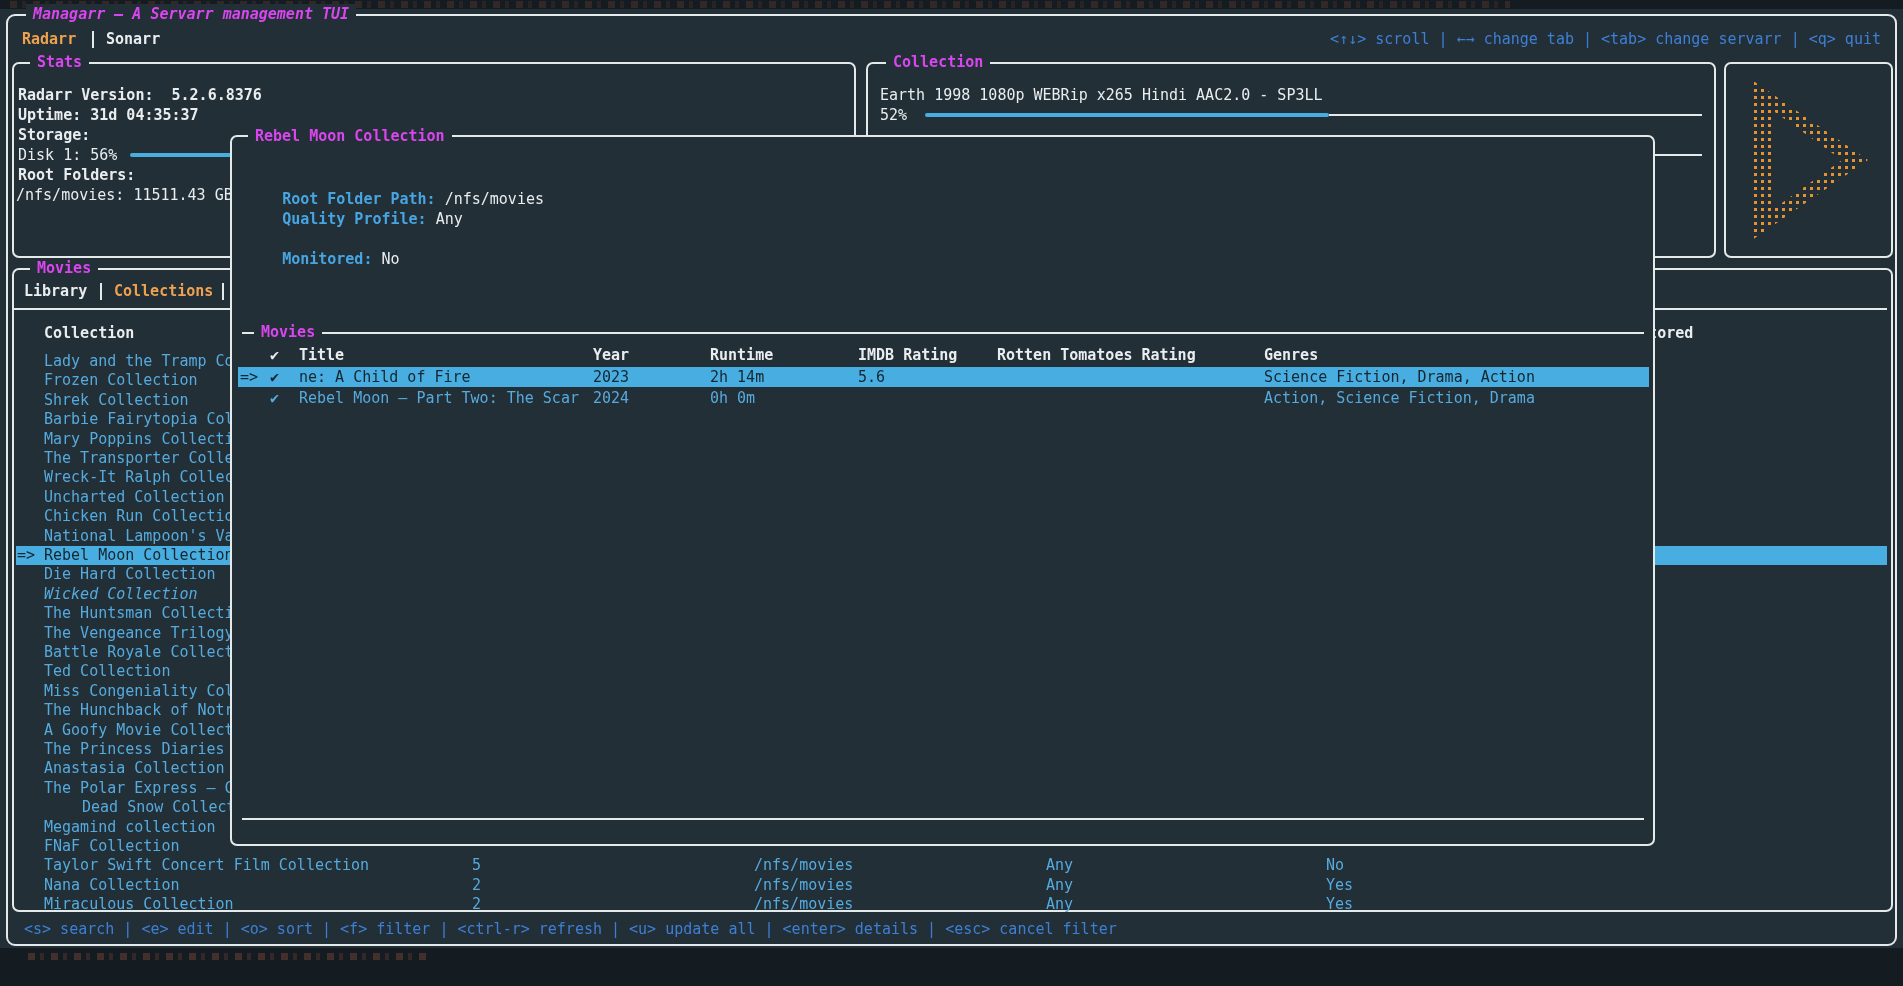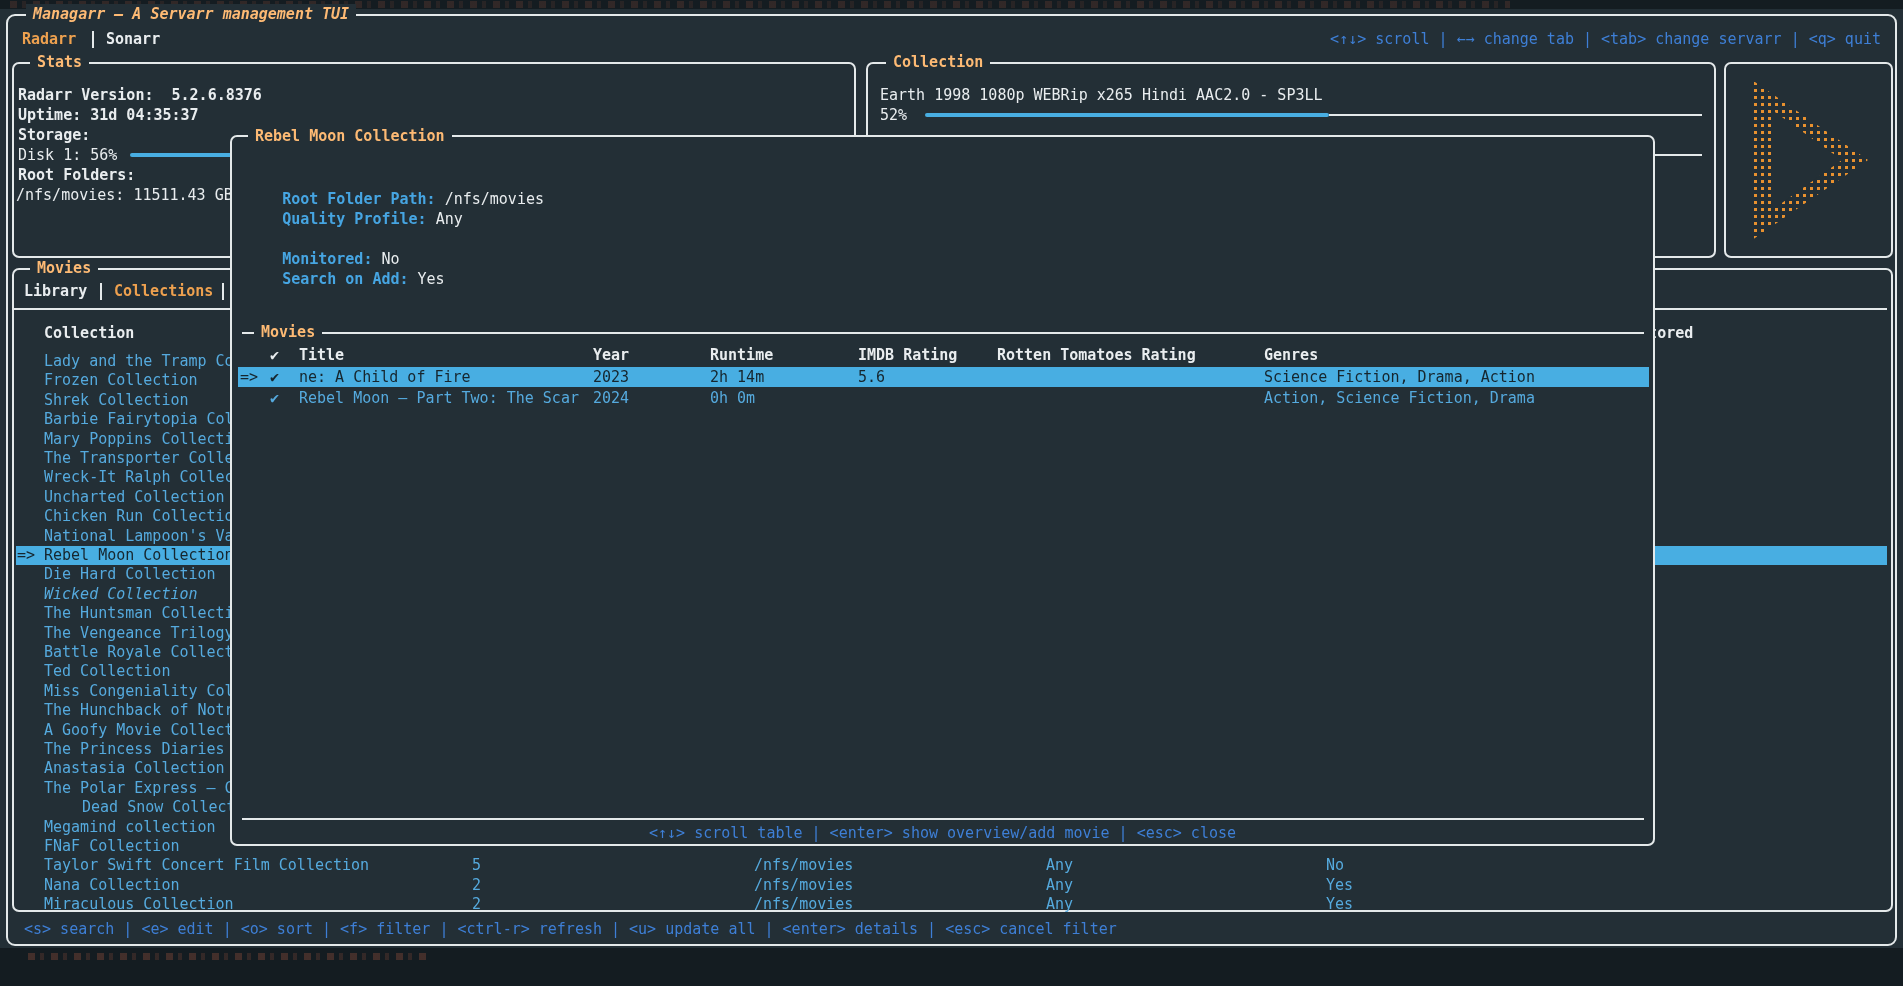--- a/index.html
+++ b/index.html
@@ -11,21 +11,21 @@
   .abs{position:absolute;white-space:pre;line-height:19px}
   .b{font-weight:bold}
   .it{font-style:italic}
   .wt{color:#E9EDEF}
   .bl{color:#46A5E2}      
   .lb{color:#55AADE}      
   .hb{color:#3E7FD6}      
   .or{color:#EEA14F}      
   .pu{color:#B35FC8}      
   .panel{position:absolute;border:2px solid #E4E9EA;border-radius:7px}
-  .ptitle{position:absolute;background:#232F36;padding:0 7px;font-weight:bold;white-space:pre;line-height:20px;color:#fdba74}
+  .ptitle{position:absolute;background:#232F36;padding:0 7px;font-weight:bold;white-space:pre;line-height:20px;color:#d946ef}
   .hline{position:absolute;height:2px;background:#E4E9EA}
   .vsep{position:absolute;width:2px;background:#E4E9EA}
   .hl{background:#48AEE2;color:#16262E}
   .barfill{position:absolute;height:4px;background:#48AEE2;border-radius:2px}
   .barrest{position:absolute;height:2px;background:#E4E9EA}
   .strip{position:absolute;left:0;width:1903px;background:#141C21}
   .fuzz{position:absolute;height:7px;background:repeating-linear-gradient(90deg,rgba(150,80,60,.45) 0 7px,transparent 7px 12px,rgba(150,80,60,.3) 12px 16px,transparent 16px 23px)}
   .modal{position:absolute;left:230px;top:135px;width:1421px;height:707px;background:#232F36;border:2px solid #E4E9EA;border-radius:7px;z-index:10}
   .modal .abs{line-height:20px}
   #logo-outer{position:absolute;left:1752px;top:80px;width:116px;height:160px;
@@ -136,22 +136,20 @@
 
 <div class="modal">
   <div class="ptitle" style="left:16px;top:-11px">Rebel Moon Collection</div>
 
   <div class="abs" style="left:14px;top:32px">
     <span class="b bl">Root Folder Path:</span><span class="wt" style="margin-left:9px">/nfs/movies</span></div>
   <div class="abs" style="left:14px;top:52px">
     <span class="b bl">Quality Profile:</span><span class="wt" style="margin-left:9px">Any</span></div>
   <div class="abs" style="left:14px;top:92px">
     <span class="b bl">Monitored:</span><span class="wt" style="margin-left:9px">No</span></div>
-  <div class="abs" style="left:14px;top:112px">
-    <span class="b bl">Search on Add:</span><span class="wt" style="margin-left:9px">Yes</span></div>
 
   <div class="hline" style="left:10px;top:195px;width:1402px;background:#E4E9EA"></div>
   <div class="ptitle" style="left:22px;top:185px">Movies</div>
 
   <div class="abs b wt" style="left:38px;top:208px">✔</div>
   <div class="abs b wt" style="left:67px;top:208px">Title</div>
   <div class="abs b wt" style="left:361px;top:208px">Year</div>
   <div class="abs b wt" style="left:478px;top:208px">Runtime</div>
   <div class="abs b wt" style="left:626px;top:208px">IMDB Rating</div>
   <div class="abs b wt" style="left:765px;top:208px">Rotten Tomatoes Rating</div>
@@ -169,14 +167,13 @@
 
   <div class="abs lb" style="left:6px;top:251px;width:1411px;height:20px">
     <span class="abs" style="left:32px;top:0">✔</span>
     <span class="abs" style="left:61px;top:0">Rebel Moon – Part Two: The Scar</span>
     <span class="abs" style="left:355px;top:0">2024</span>
     <span class="abs" style="left:472px;top:0">0h 0m</span>
     <span class="abs" style="left:1026px;top:0">Action, Science Fiction, Drama</span>
   </div>
 
   <div class="hline" style="left:10px;top:681px;width:1402px"></div>
-  <div class="abs hb" style="left:0;top:686px;width:100%;text-align:center">&lt;↑↓&gt; scroll table | &lt;enter&gt; show overview/add movie | &lt;esc&gt; close</div>
 </div>
 
 </body></html>

